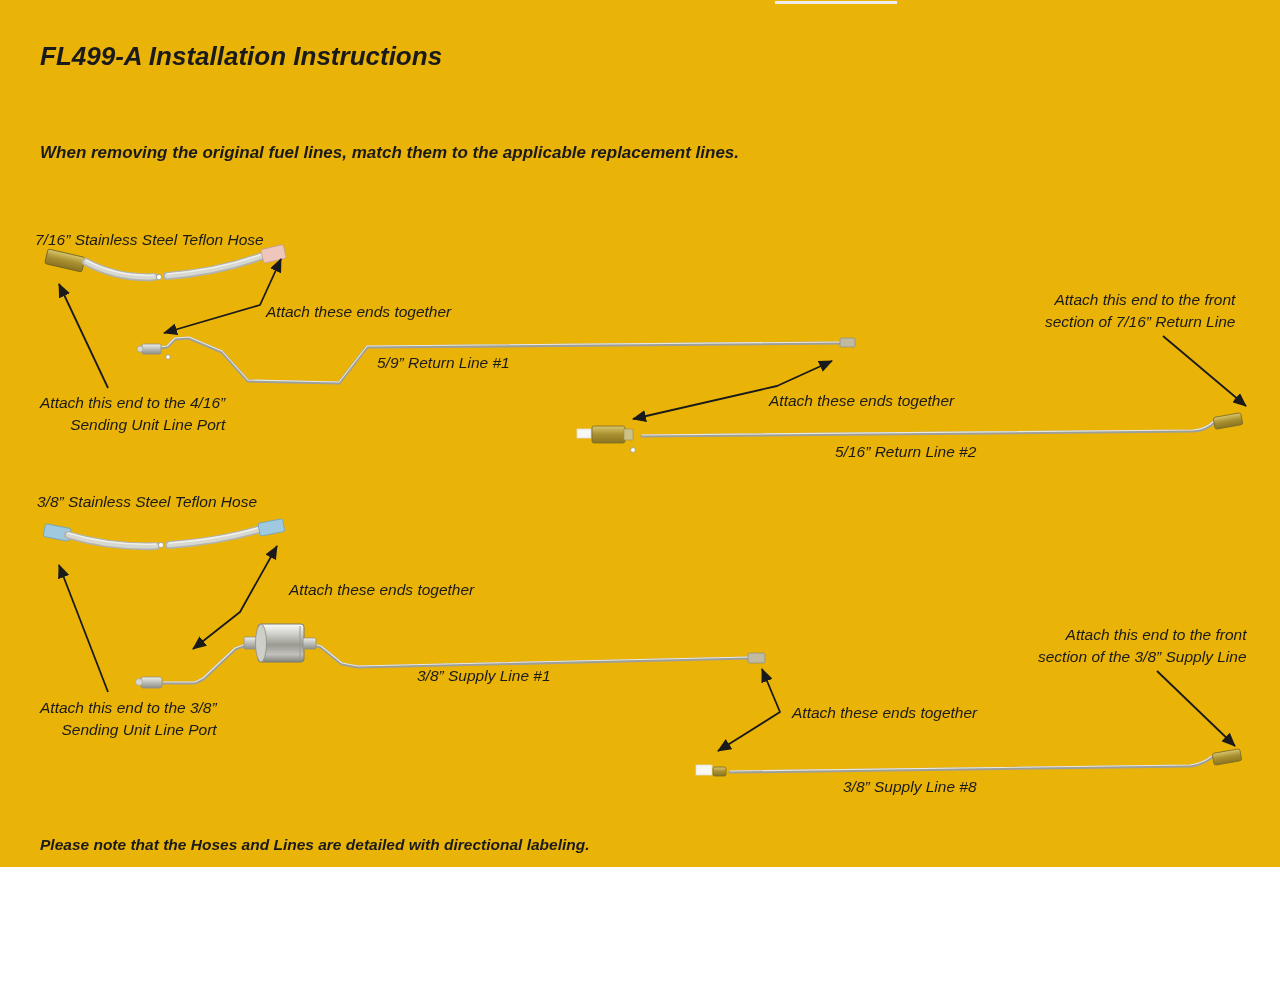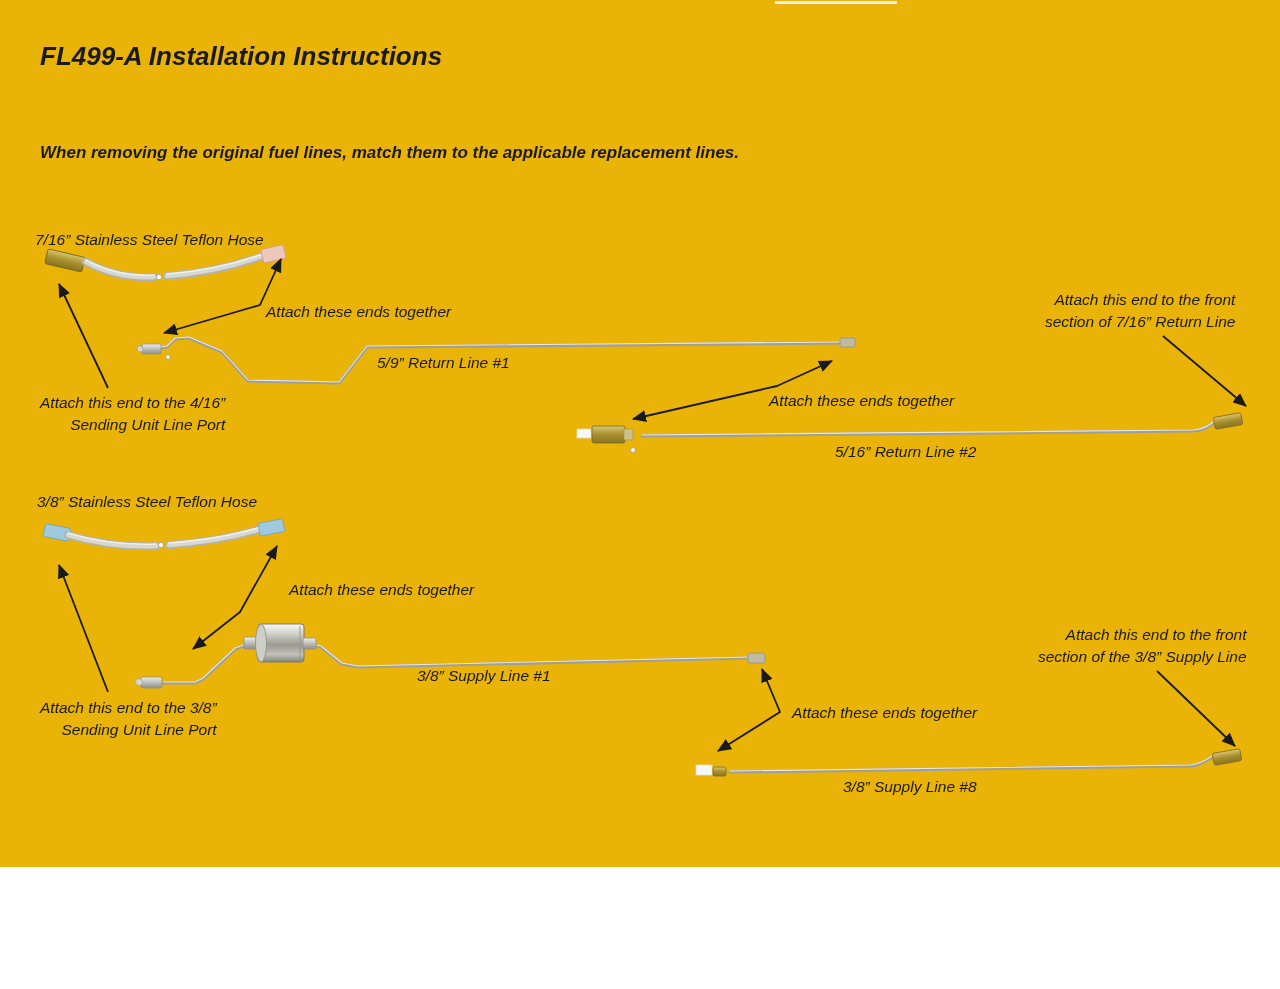--- a/index.html
+++ b/index.html
@@ -169,14 +169,15 @@
     <div>Attach this end to the front</div>
     <div>section of the 3/8” Supply Line</div>
   </div>
   <div class="lbl2" style="left:40px;top:697px;">
     <div>Attach this end to the 3/8”</div>
     <div>Sending Unit Line Port</div>
   </div>
   <div class="lbl" style="left:792px;top:704px;">Attach these ends together</div>
   <div class="lbl" style="left:843px;top:778px;">3/8” Supply Line #8</div>
 
+  <div class="footer-note" style="top:836px;">Please note that the Hoses and Lines are detailed with directional labeling.</div>
 
 </div>
 
 </body></html>

